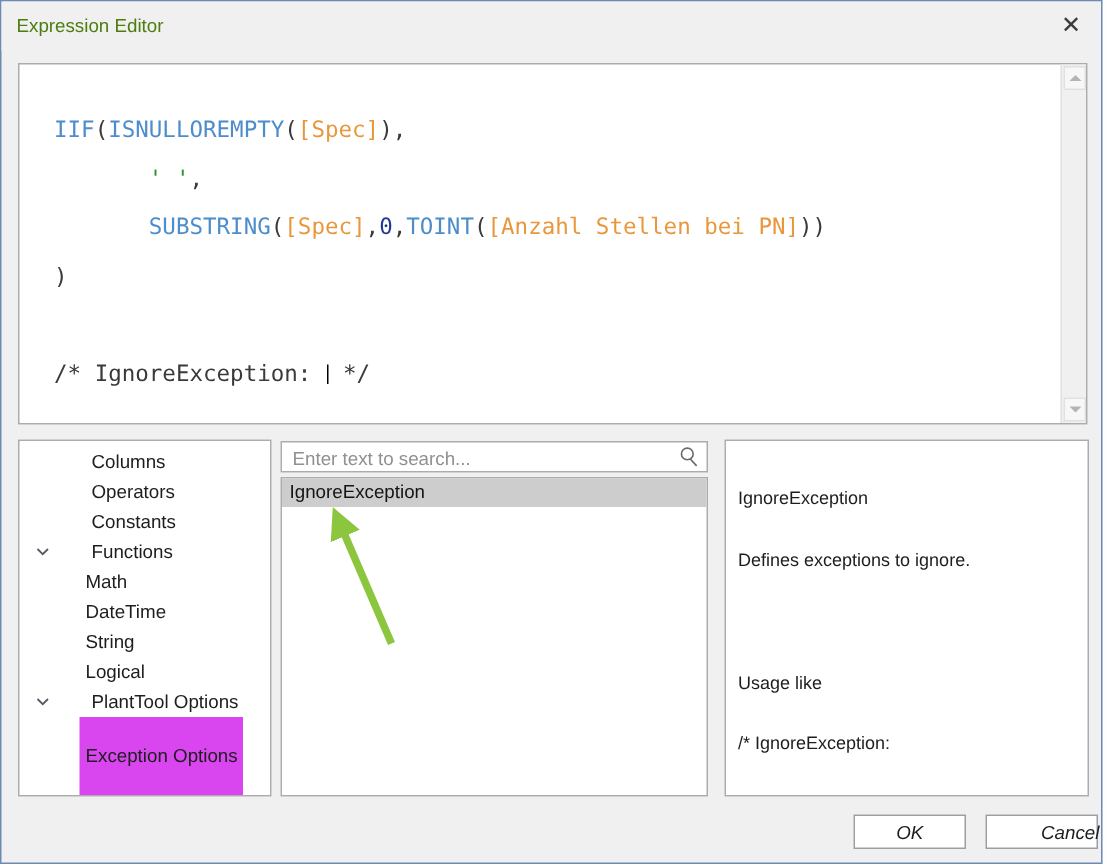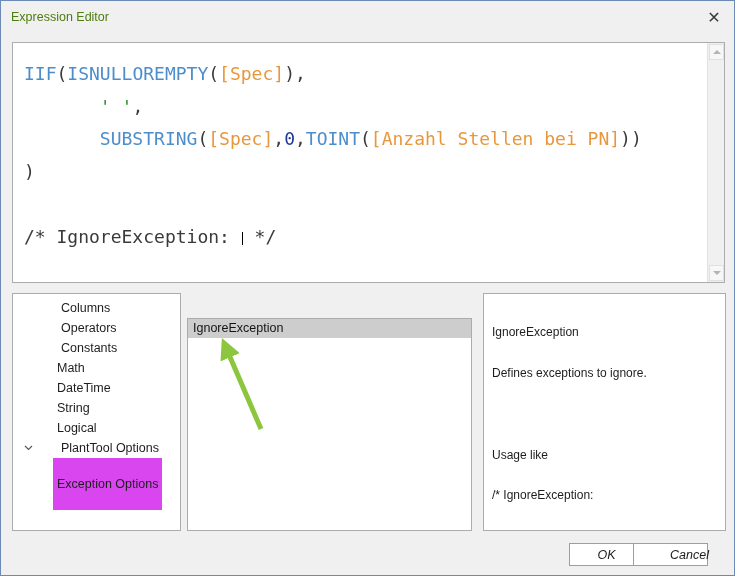--- a/index.html
+++ b/index.html
@@ -40,25 +40,25 @@
     position: absolute; left: 11px; top: 41px;
     width: 713px; height: 241px;
     background: #ffffff;
     border: 1px solid #aaacb0;
     box-sizing: border-box;
   }
   #code {
     position: absolute; left: 11px; top: 7px;
     width: 680px;
     font-family: "DejaVu Sans Mono", monospace;
-    font-size: 18px;
+    font-size: 15px;
     line-height: 16.3px;
     white-space: pre;
     color: #3a3a3a;
-    margin: 0;
+    margin: 12px;
   }
   .tok-fn   { color: #4d8dcb; }
   .tok-fld  { color: #e8973c; }
   .tok-num  { color: #1f3a93; }
   .tok-str  { color: #2f9130; }
   .tok-p    { color: #3a3a3a; }
   .tok-cmt  { color: #3a3a3a; }
   .tok-ws   { color: #3a3a3a; }
   #caret {
     display: inline-block;
@@ -162,21 +162,21 @@
     background: #ffffff;
     border: 1px solid #9e9e9e;
     box-sizing: border-box;
     font-family: "Liberation Sans", sans-serif;
     font-size: 12.5px; color: #1d1d1d;
     cursor: default;
     padding: 0;
     font-style: italic;
   }
   #ok-btn { left: 568px; }
-  #cancel-btn { left: 632px; padding-left: 36px; }
+  #cancel-btn { left: 656px; padding-left: 36px; }
 
   
   #annotation-layer {
     position: absolute; left: 0; top: 0;
     width: 735px; height: 576px;
     pointer-events: none;
   }
 </style>
 </head>
 <body>
@@ -213,20 +213,28 @@
 
     <div class="tree-row lvl1">
       <span class="tl-label">Columns</span>
     </div>
     <div class="tree-row lvl1">
       <span class="tl-label">Operators</span>
     </div>
     <div class="tree-row lvl1">
       <span class="tl-label">Constants</span>
     </div>
+    <div class="tree-row lvl1">
+      <span class="chev">
+        <svg width="9" height="6" viewBox="0 0 9 6">
+            <polyline points="1,1 4.5,4.5 8,1" fill="none" stroke="#555b63" stroke-width="1.2"></polyline>
+          </svg>
+      </span>
+      <span class="tl-label">Functions</span>
+    </div>
     <div class="tree-row lvl2">
       <span class="tl-label">Math</span>
     </div>
     <div class="tree-row lvl2">
       <span class="tl-label">DateTime</span>
     </div>
     <div class="tree-row lvl2">
       <span class="tl-label">String</span>
     </div>
     <div class="tree-row lvl2">
@@ -238,20 +246,29 @@
             <polyline points="1,1 4.5,4.5 8,1" fill="none" stroke="#555b63" stroke-width="1.2"></polyline>
           </svg>
       </span>
       <span class="tl-label">PlantTool Options</span>
     </div>
     <div class="tree-row lvl2 selected">
       <span class="tl-label">Exception Options</span>
     </div>
   </div>
 
+  <div id="search-box">
+    <input id="search-input" type="text" placeholder="Enter text to search..." style="">
+    <span id="search-icon">
+      <svg width="15" height="15" viewBox="0 0 15 15">
+        <circle cx="6.2" cy="5.6" r="3.9" fill="none" stroke="#6a6a6a" stroke-width="1.1"></circle>
+        <line x1="8.2" y1="9.0" x2="12.4" y2="13.6" stroke="#6a6a6a" stroke-width="1.1"></line>
+      </svg>
+    </span>
+  </div>
 
   <div id="list-box">
     <div class="list-item selected">IgnoreException</div>
   </div>
 
   <div id="desc-panel">
     <div id="desc-text">
       <div class="desc-line">IgnoreException</div>
       <div class="desc-line">Defines exceptions to ignore.</div>
       <div class="desc-line">&nbsp;</div>

